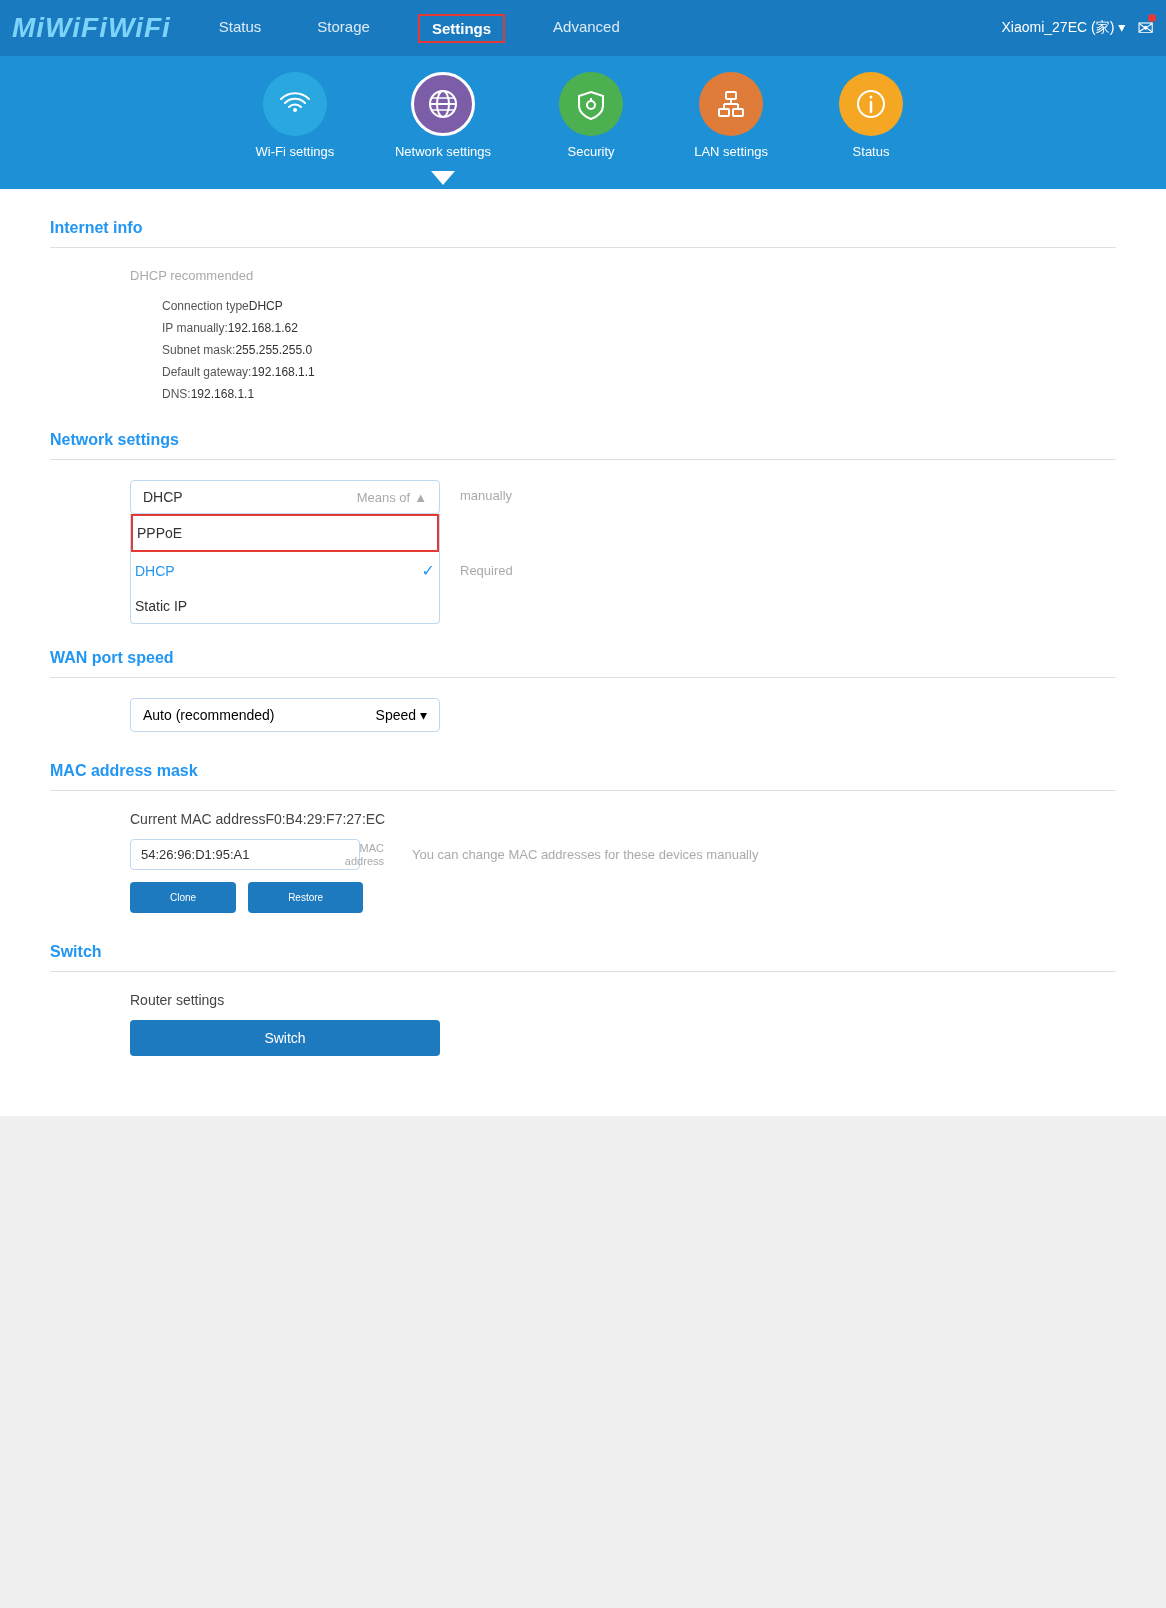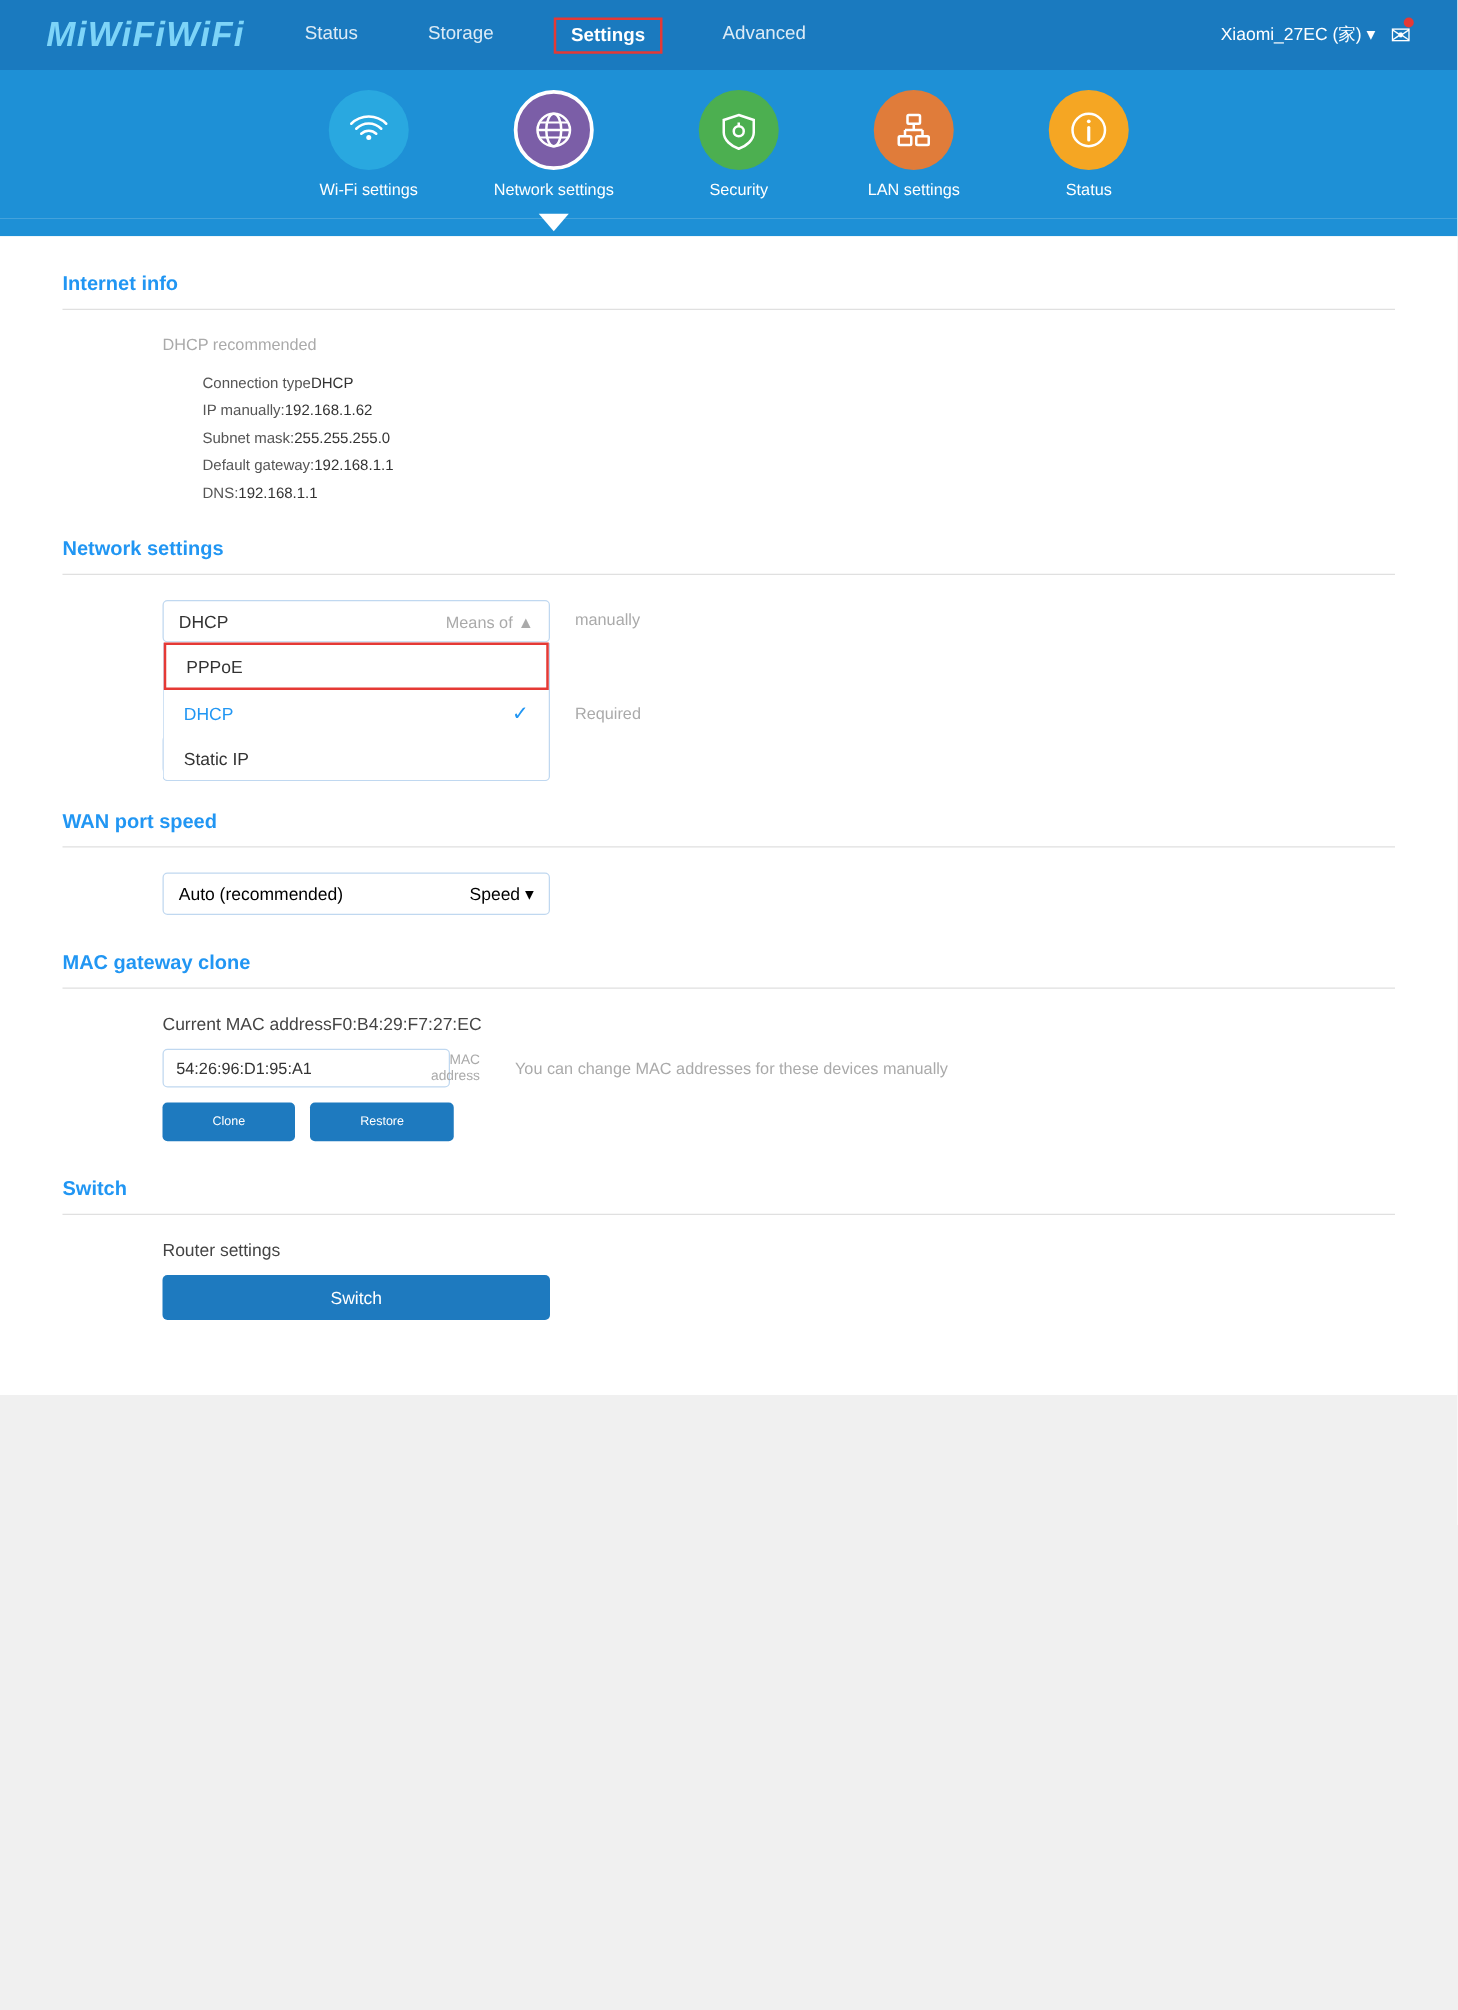--- a/index.html
+++ b/index.html
@@ -3,21 +3,21 @@
   <meta charset="utf-8">
   <style>
     * { box-sizing: border-box; margin: 0; padding: 0; }
     body { font-family: Arial, sans-serif; background: #f0f0f0; min-width: 1166px; }
 
     
     .top-nav {
       background: #1a7abf;
       display: flex;
       align-items: center;
-      padding: 0 37px;
+      padding: 0 12px;
       height: 56px;
     }
     .logo {
       color: white;
       font-size: 28px;
       font-weight: bold;
       letter-spacing: 1px;
       margin-right: 40px;
       font-style: italic;
     }
@@ -176,21 +176,21 @@
       top: 100%;
       left: 0;
       right: 0;
       border: 1px solid #c0d8f0;
       border-top: none;
       background: white;
       z-index: 10;
       border-radius: 0 0 4px 4px;
     }
     .dropdown-item {
-      padding: 9px 16px;
+      padding: 9px 4px;
       font-size: 14px;
       cursor: pointer;
       display: flex;
       justify-content: space-between;
       align-items: center;
     }
     .dropdown-item.pppoe {
       border: 2px solid #e53935;
       color: #333;
     }
@@ -443,21 +443,21 @@
     <div class="speed-dropdown">
       <span>Auto (recommended)</span>
       <span>
         <span>Speed</span>
         <span> ▾</span>
       </span>
     </div>
   </div>
 
   <div class="section">
-    <div class="section-title">MAC gateway clone</div>
+    <div class="section-title">MAC address mask</div>
     <hr class="section-divider">
     <div class="mac-info">
       <span>Current MAC address</span><span>F0:B4:29:F7:27:EC</span>
     </div>
     <div class="mac-input-row">
       <div style="position:relative; width:262px;">
         <input class="mac-input" type="text" value="54:26:96:D1:95:A1" style="">
         <span style="position:absolute; right:8px; top:50%; transform:translateY(-50%); color:#aaa; font-size:11px; pointer-events:none; text-align:right; line-height:1.2;">MAC<br>address</span>
       </div>
       <div class="mac-note">You can change MAC addresses for these devices manually</div>

